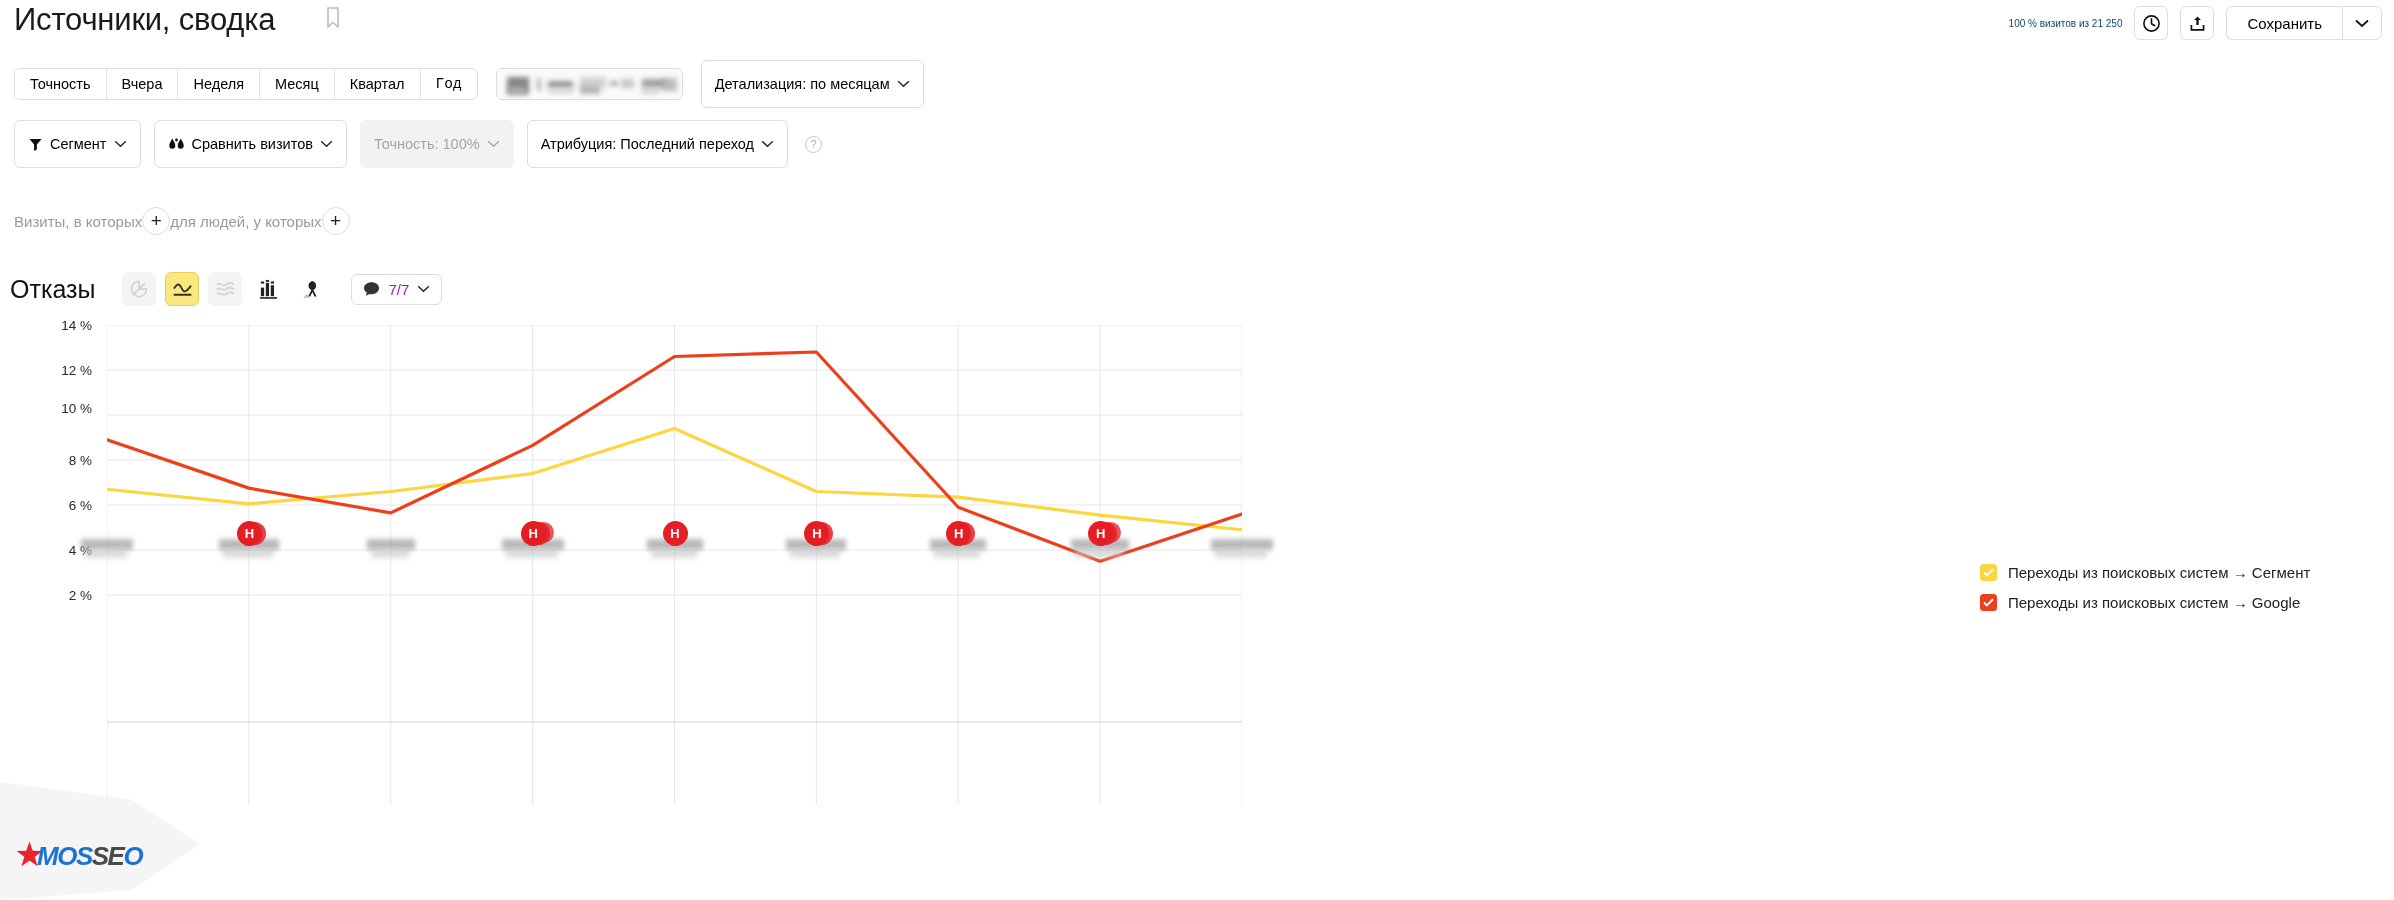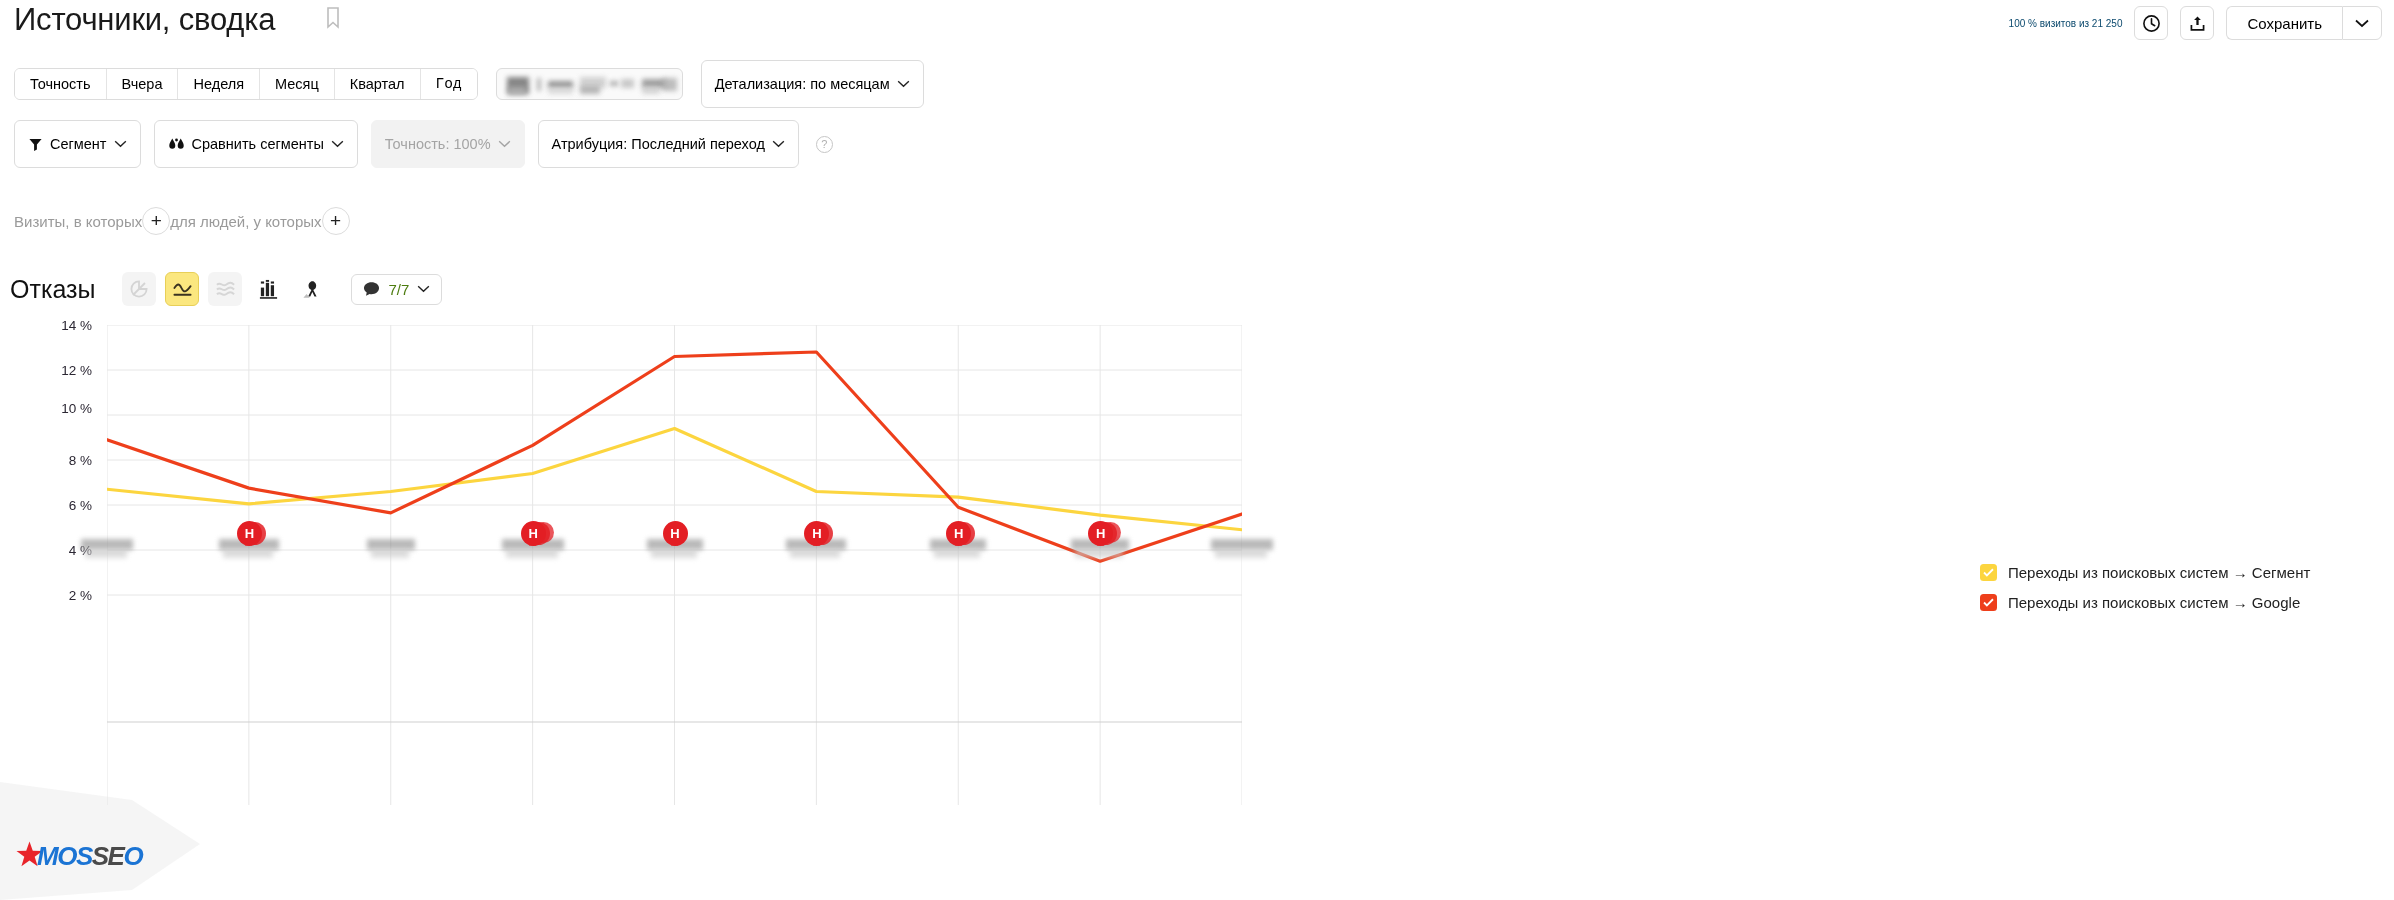--- a/index.html
+++ b/index.html
@@ -83,21 +83,21 @@
   .metric-name { font-size: 25px; color: #111; margin-right: 18px; }
   .vtype {
     width: 34px; height: 34px; border-radius: 6px; display: flex; align-items: center;
     justify-content: center; cursor: pointer; background: transparent;
   }
   .vtype.disabled { background: #f4f4f4; }
   .vtype.active { background: #fbe77f; border: 1px solid #e8cf57; }
   .comments-btn {
     height: 31px; padding: 0 11px; border: 1px solid #dcdcdc; border-radius: 6px;
     background: #fff; display: flex; align-items: center; gap: 8px; cursor: pointer;
-    font-size: 15px; color: #4d7c0f; margin-left: 14px;
+    font-size: 15px; color: #a21caf; margin-left: 14px;
   }
 
   
   .chart-area { position: absolute; left: 0; top: 325px; width: 1960px; height: 575px; }
   .y-labels { position: absolute; left: 0; top: 0; width: 100px; height: 455px; }
   .y-lab { position: absolute; right: 8px; font-size: 13.5px; color: #2b2733; white-space: nowrap; transform: translateY(-50%); }
   .plot { position: absolute; left: 107px; top: 0; width: 1135px; height: 480px; }
   .axis-labels { position: absolute; left: 0; top: 0; width: 1960px; height: 120px; }
 
   .x-mask { position: absolute; filter: blur(2.6px); background: #a8a8a8; opacity: .62; }
@@ -214,21 +214,21 @@
           <path d="M1 1.5L7 7l6-5.5" fill="none" stroke="#222" stroke-width="1.6"></path>
         </svg>
     </div>
 
     <div class="dd-btn">
       <svg width="17" height="15" viewBox="0 0 18 16">
           <path d="M4.5 1.5C2.6 5 1.3 6.6 1.3 9.2a3.2 3.2 0 006.4 0c0-2.6-1.3-4.2-3.2-7.7z" fill="#111"></path>
           <path d="M13.5 1.5c-1.9 3.5-3.2 5.1-3.2 7.7a3.2 3.2 0 006.4 0c0-2.6-1.3-4.2-3.2-7.7z" fill="#111"></path>
           <circle cx="9" cy="3.2" r="1.5" fill="#111"></circle>
         </svg>
-      <span>Сравнить сегменты</span>
+      <span>Сравнить визитов</span>
       <svg width="13" height="8" viewBox="0 0 14 9">
           <path d="M1 1.5L7 7l6-5.5" fill="none" stroke="#222" stroke-width="1.6"></path>
         </svg>
     </div>
 
     <div class="dd-btn disabled">
       <span>Точность: 100%</span>
       <svg width="13" height="8" viewBox="0 0 14 9">
           <path d="M1 1.5L7 7l6-5.5" fill="none" stroke="#a4a4a4" stroke-width="1.6"></path>
         </svg>

